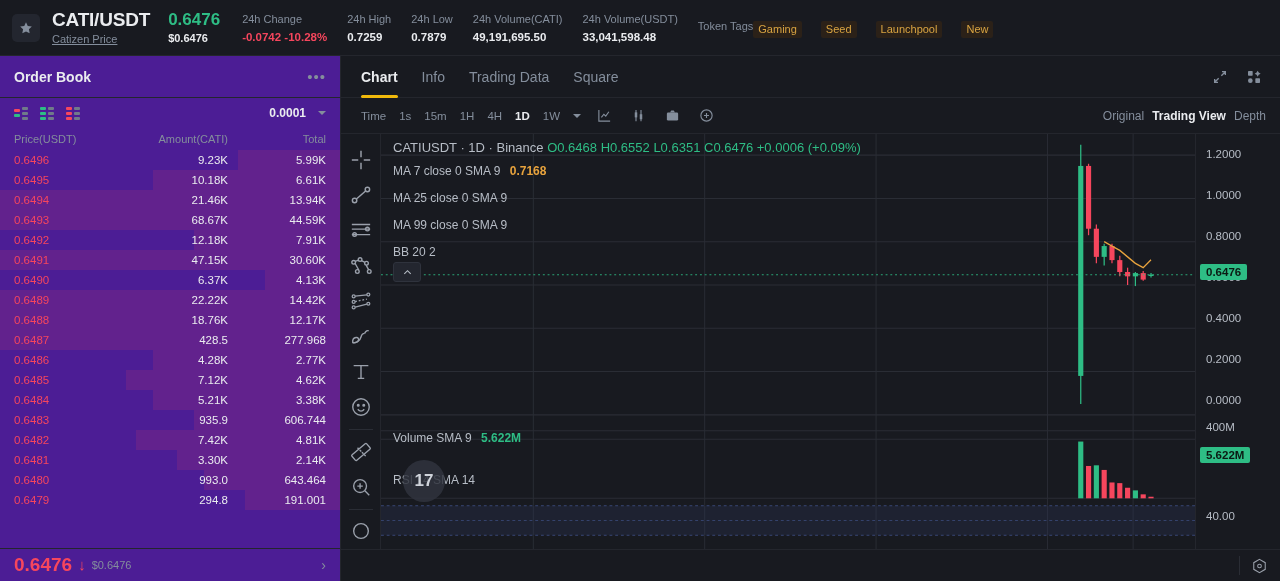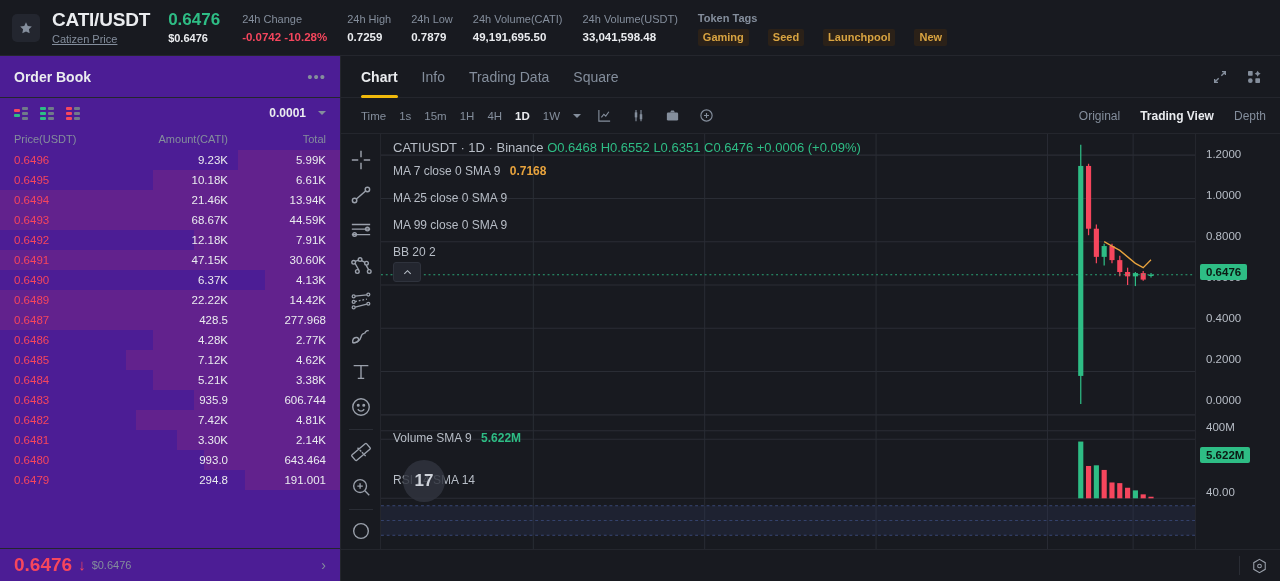--- a/index.html
+++ b/index.html
@@ -26,21 +26,21 @@
   .pair-block { display:flex;flex-direction:column;justify-content:center;margin-right:18px; }
   .pair-name { font-size:19px;font-weight:bold;color:#eaecef;letter-spacing:-0.2px;line-height:22px; }
   .pair-sub { font-size:11px;color:#848e9c;text-decoration:underline;line-height:15px;margin-top:1px; }
   .price-block { display:flex;flex-direction:column;justify-content:center;margin-right:22px; }
   .price-main { font-size:17px;font-weight:bold;color:#2ebd85;line-height:21px; }
   .price-sub { font-size:11px;color:#eaecef;line-height:15px;font-weight:bold;margin-top:1px; }
   .stat { display:flex;flex-direction:column;justify-content:center;margin-right:20px; }
   .stat-label { font-size:11px;color:#848e9c;line-height:16px;white-space:nowrap; }
   .stat-value { font-size:11.5px;color:#eaecef;font-weight:bold;line-height:16px;white-space:nowrap;margin-top:2px; }
   .stat-value.down { color:#f6465d; }
-  .tags-block { display:flex;flex-direction:column;justify-content:center;font-weight:bold; }
+  .tags-block { display:flex;flex-direction:row;justify-content:center; }
   .tag-row { display:flex;gap:19px;margin-top:3px; }
   .tag {
     background:#2b2118;color:#d9a441;font-size:11px;padding:1px 5px;border-radius:2px;
     white-space:nowrap;line-height:15px;
   }
 
   
   .body-row { flex:1 1 auto; display:flex; min-height:0; }
 
   
@@ -109,21 +109,21 @@
   .toolbar {
     height:36px;flex:0 0 36px;display:flex;align-items:center;padding:0 14px 0 20px;
     border-bottom:1px solid #24262d;gap:0;
   }
   .tf { font-size:11.5px;color:#848e9c;margin-right:13px;white-space:nowrap; }
   .tf.active { color:#eaecef;font-weight:bold; }
   .tf.label { color:#848e9c; }
   .tb-caret { margin-right:16px; }
   .tb-icons { display:flex;align-items:center;gap:18px; }
   .tb-icons .ic svg { width:15px;height:15px; }
-  .tb-right { margin-left:auto;display:flex;align-items:center;gap:20px; }
+  .tb-right { margin-left:auto;display:flex;align-items:center;gap:8px; }
   .view-opt { font-size:12px;color:#848e9c; }
   .view-opt.active { color:#eaecef;font-weight:bold; }
 
   .chartarea { flex:1 1 auto;display:flex;min-height:0;position:relative; }
   .drawbar {
     width:40px;flex:0 0 40px;border-right:1px solid #24262d;display:flex;flex-direction:column;
     align-items:center;padding-top:8px;gap:0px;
   }
   .dtool { width:40px;height:38px;display:flex;align-items:center;justify-content:center;color:#9aa0ab; }
   .dtool svg { width:22px;height:22px;display:block; }
@@ -323,20 +323,26 @@
             <div class="depth" style="width: 22%;"></div>
             <span class="c-price">0.6490</span>
             <span class="c-amt">6.37K</span>
             <span class="c-tot">4.13K</span>
           </div>
           <div class="ob-row">
             <div class="depth" style="width: 100%;"></div>
             <span class="c-price">0.6489</span>
             <span class="c-amt">22.22K</span>
             <span class="c-tot">14.42K</span>
+          </div>
+          <div class="ob-row">
+            <div class="depth" style="width: 100%;"></div>
+            <span class="c-price">0.6488</span>
+            <span class="c-amt">18.76K</span>
+            <span class="c-tot">12.17K</span>
           </div>
           <div class="ob-row">
             <div class="depth" style="width: 100%;"></div>
             <span class="c-price">0.6487</span>
             <span class="c-amt">428.5</span>
             <span class="c-tot">277.968</span>
           </div>
           <div class="ob-row">
             <div class="depth" style="width: 55%;"></div>
             <span class="c-price">0.6486</span>
@@ -640,21 +646,21 @@
           <div class="ytick" style="top:55px">1.0000</div>
           <div class="ytick" style="top:96px">0.8000</div>
           <div class="ytick" style="top:137px">0.6000</div>
           <div class="ytick" style="top:178px">0.4000</div>
           <div class="ytick" style="top:219px">0.2000</div>
           <div class="ytick" style="top:260px">0.0000</div>
           <div class="ybadge" style="top:130px">0.6476</div>
 
           <div class="ytick" style="top:287px">400M</div>
           <div class="ybadge" style="top:313px">5.622M</div>
-          <div class="ytick" style="top:352px">40.00</div>
+          <div class="ytick" style="top:376px">40.00</div>
         </div>
       </div>
 
       <div class="xaxis">
 
         <span class="xsep"></span>
         <span class="settings-ic">
           <svg viewBox="0 0 24 24" fill="none" stroke="currentColor" stroke-width="1.5">
             <path d="M12 2.6l8.1 4.7v9.4L12 21.4 3.9 16.7V7.3z"></path>
             <circle cx="12" cy="12" r="2.6"></circle>

